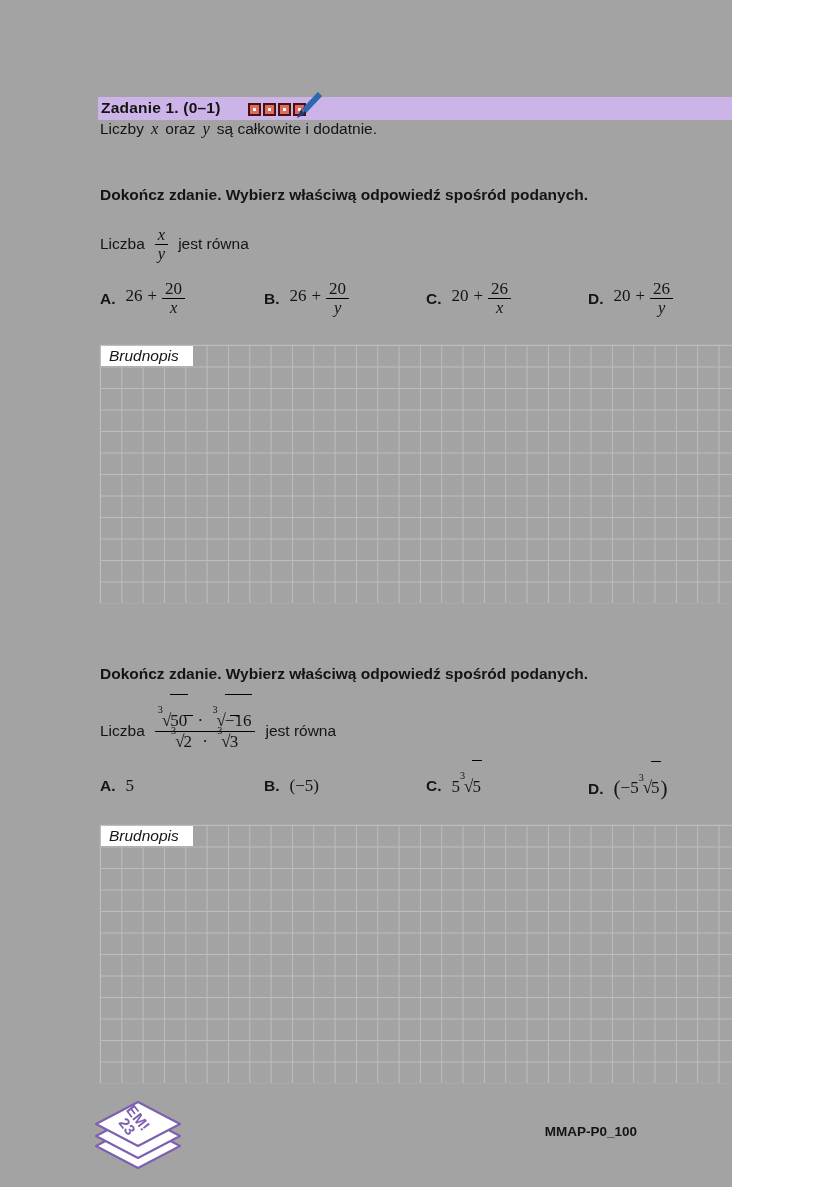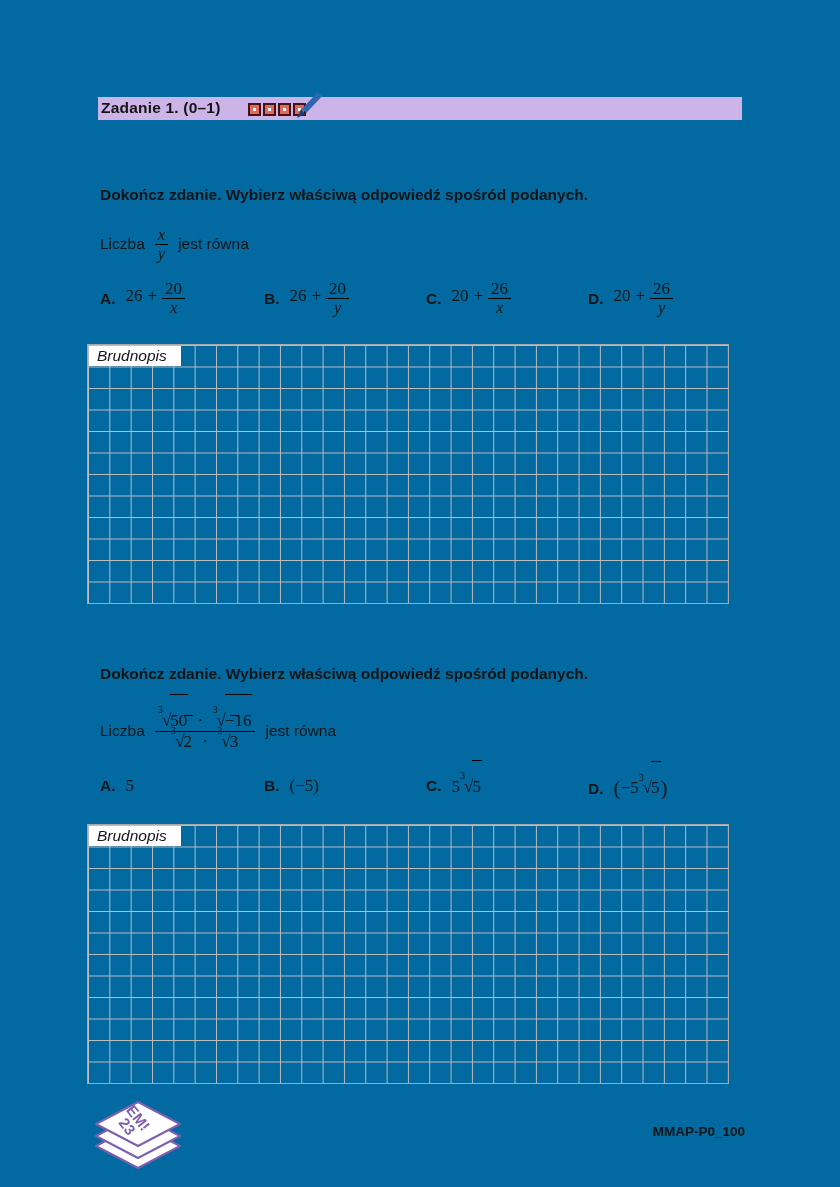--- a/index.html
+++ b/index.html
@@ -1,17 +1,17 @@
 <!DOCTYPE html>
 <html><head>
 <meta charset="utf-8">
 <style>
   html,body { margin:0; padding:0; background:#ffffff; }
   body { font-family:"Liberation Sans", sans-serif; color:#141414; }
-  .page { position:relative; width:840px; height:1187px; background:#0369a1; overflow:hidden; }
+  .page { position:relative; width:732px; height:1187px; background:#a3a3a3; overflow:hidden; }
 
   
   .task-bar { position:absolute; left:98px; width:644px; height:23px; background:#cdb4e8; }
   .task-bar .bar-title { position:absolute; left:3px; top:2px; font-size:15.5px; font-weight:bold; letter-spacing:0.2px; }
   .ans-icon { position:absolute; left:150px; top:4px; width:80px; height:20px; }
   .ans-icon .squares { display:flex; gap:2px; margin-top:2px; }
   .ans-icon .sq { width:9px; height:9px; border:2px solid #471212; background:#e06a5e; position:relative; box-sizing:content-box; }
   .ans-icon .sq::after { content:""; position:absolute; left:3px; top:3px; width:3px; height:3px; background:#fff; }
   .ans-icon svg.pen { position:absolute; left:46px; top:-10px; }
 
@@ -36,21 +36,21 @@
   
   .q-row { position:absolute; left:100px; font-size:15.5px; white-space:nowrap; display:flex; align-items:center; }
   .q-row .gap { width:10px; }
 
   
   .answers { position:absolute; left:0; top:0; width:840px; height:46px; }
   .answer { position:absolute; display:flex; align-items:center; white-space:nowrap; }
   .albl { font-weight:bold; font-size:15.5px; margin-right:10px; }
 
   
-  .grid { position:absolute; left:87px; width:640px; height:258px; border:1px solid #a9a9a9;
+  .grid { position:absolute; left:99px; width:640px; height:258px; border:1px solid #a9a9a9;
           background-image: linear-gradient(to right, #bdbdbd 1px, transparent 1px),
                             linear-gradient(to bottom, #bdbdbd 1px, transparent 1px);
           background-size: 21.333px 21.5px; }
   .scratch-label { position:absolute; left:1px; top:1px; height:19px; line-height:19px;
           font-style:italic; font-size:15.5px; background:#fff; padding:0 14px 1px 8px; }
 
   
   .page-num { position:absolute; left:0; top:1102px; width:840px; text-align:center; font-size:16px; }
   .doc-code { position:absolute; right:95px; top:1124px; font-size:13.5px; font-weight:bold; }
   .logo { position:absolute; left:90px; top:1094px; }
@@ -69,20 +69,23 @@
           <span class="sq"></span>
           <span class="sq"></span>
       </span>
       <svg class="pen" width="30" height="28" viewBox="0 0 30 28">
         <line x1="10" y1="20" x2="26" y2="3" stroke="#2e66b0" stroke-width="6"></line>
         <path d="M3 27 L11 23 L7 18 Z" fill="#1c3f73"></path>
       </svg>
     </span>
   </div>
 
+  <p class="line" style="top:119px">
+    <span>Liczby</span><span class="mvar">x</span><span>oraz</span><span class="mvar">y</span><span>są całkowite i dodatnie.</span>
+  </p>
 
 
   <p class="line bold-line" style="top:186px">Dokończ zdanie. Wybierz właściwą odpowiedź spośród podanych.</p>
 
   <div class="q-row" style="top:225px;height:38px">
     <span>Liczba</span>
     <span class="gap"></span>
     <span class="math">
       <span class="frac" style="font-size:15px">
         <span class="num mvar" style="margin:0">x</span>

